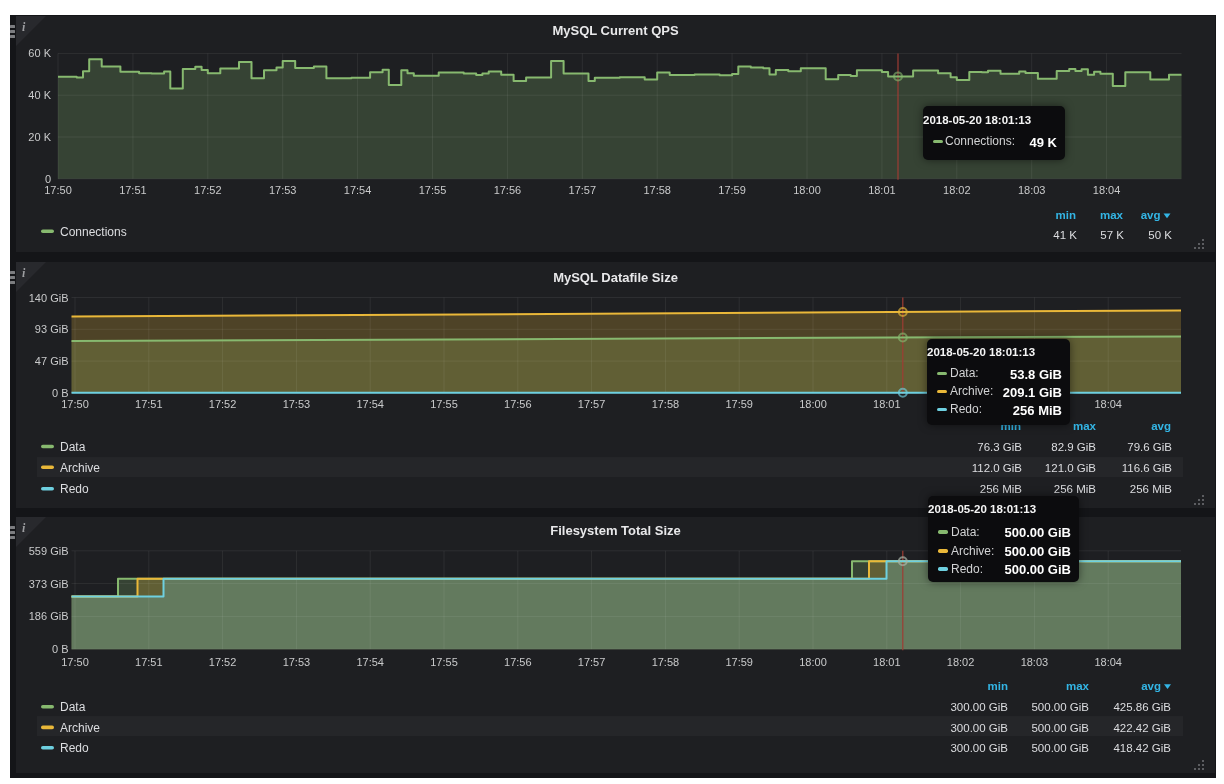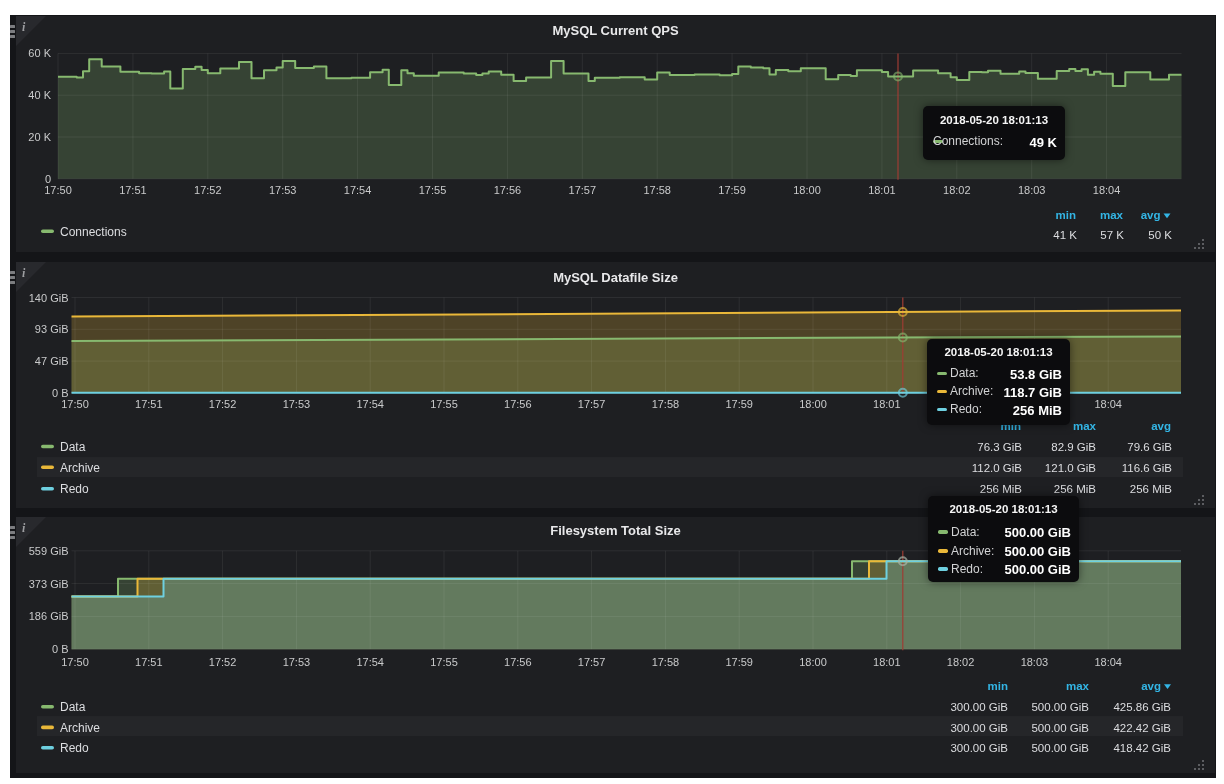--- a/index.html
+++ b/index.html
@@ -1,18 +1,18 @@
 <!DOCTYPE html>
 <html><head><meta charset="utf-8"><style>
 html,body{margin:0;padding:0;width:1224px;height:784px;background:#ffffff;overflow:hidden}
 body{font-family:"Liberation Sans",sans-serif;position:relative}
 .dash{position:absolute;left:10px;top:15px;width:1206px;height:763px;background:#141518}
 svg.panel{position:absolute;background:#1e1f22}
 .tt{position:absolute;background:#0c0c0e;border-radius:5px;z-index:30;box-shadow:0 0 8px rgba(0,0,0,0.5)}
-.tt .ti{position:absolute;width:100%;text-align:center;font-size:11.5px;font-weight:bold;color:#f5f5f5;white-space:nowrap}
+.tt .ti{position:absolute;width:100%;font-size:11.5px;font-weight:bold;color:#f5f5f5;white-space:nowrap}
 .tt .nm{position:absolute;font-size:12px;color:#d2d3d4;white-space:nowrap}
 .tt .vl{position:absolute;font-size:13px;font-weight:bold;color:#ffffff;white-space:nowrap;right:8px;text-align:center}
 .tt .dsh{position:absolute;left:10px;width:10px;height:3.4px;border-radius:1.7px}
 .dot{position:absolute;left:10px;width:4.6px;height:3px;border-radius:0.5px;background:#7c7d80;z-index:5}
 </style></head><body>
 <div class="dash"></div>
 <div class="dot" style="top:25px"></div>
 <div class="dot" style="top:30px"></div>
 <div class="dot" style="top:35px"></div>
 <div class="dot" style="top:271px"></div>
@@ -233,31 +233,31 @@
     <rect x="1178" y="251" width="2" height="2" fill="#5c5d61"></rect>
     <rect x="1182" y="251" width="2" height="2" fill="#5c5d61"></rect>
     <rect x="1186" y="251" width="2" height="2" fill="#5c5d61"></rect>
     <rect x="1182" y="247" width="2" height="2" fill="#5c5d61"></rect>
     <rect x="1186" y="247" width="2" height="2" fill="#5c5d61"></rect>
     <rect x="1186" y="243" width="2" height="2" fill="#5c5d61"></rect>
   </svg>
 <div class="tt" style="left:923px;top:106px;width:142px;height:54px">
     <div class="ti" style="top:8px">2018-05-20 18:01:13</div>
     <div class="dsh" style="top:33.8px;background:#87B96F"></div>
-    <div class="nm" style="left:10px;top:28.0px">Connections:</div>
+    <div class="nm" style="left:22px;top:28.0px">Connections:</div>
     <div class="vl" style="top:28.5px">49 K</div>
   </div>
 <div class="tt" style="left:927px;top:339px;width:143px;height:86px">
     <div class="ti" style="top:6.5px">2018-05-20 18:01:13</div>
     <div class="dsh" style="top:32.8px;background:#87B96F"></div>
     <div class="nm" style="left:23px;top:27.0px">Data:</div>
     <div class="vl" style="top:27.5px">53.8 GiB</div>
     <div class="dsh" style="top:50.8px;background:#EAB839"></div>
     <div class="nm" style="left:23px;top:45.0px">Archive:</div>
-    <div class="vl" style="top:45.5px">118.7 GiB</div>
+    <div class="vl" style="top:45.5px">209.1 GiB</div>
     <div class="dsh" style="top:68.8px;background:#6ED0E0"></div>
     <div class="nm" style="left:23px;top:63.0px">Redo:</div>
     <div class="vl" style="top:63.5px">256 MiB</div>
   </div>
 <div class="tt" style="left:928px;top:496px;width:151px;height:85.5px">
     <div class="ti" style="top:6.5px">2018-05-20 18:01:13</div>
     <div class="dsh" style="top:34.3px;background:#87B96F"></div>
     <div class="nm" style="left:23px;top:28.5px">Data:</div>
     <div class="vl" style="top:29px">500.00 GiB</div>
     <div class="dsh" style="top:53.3px;background:#EAB839"></div>

